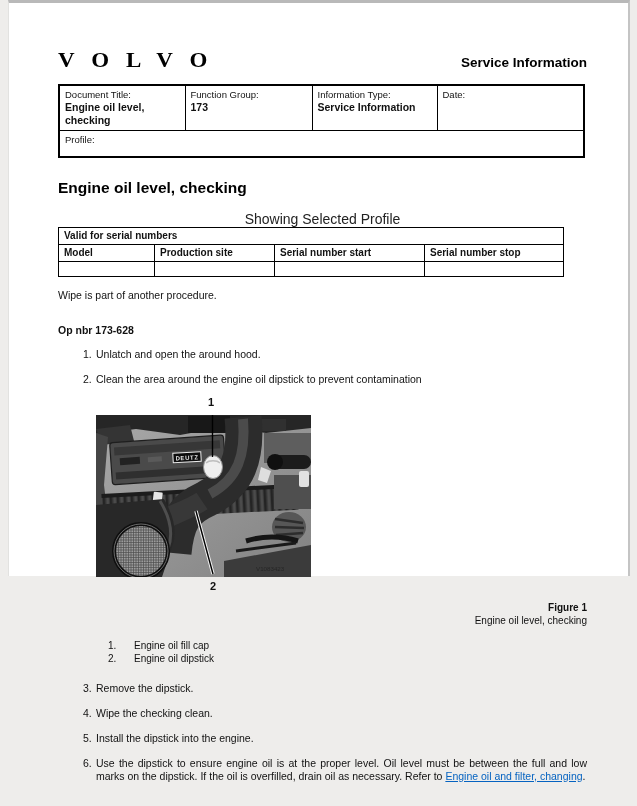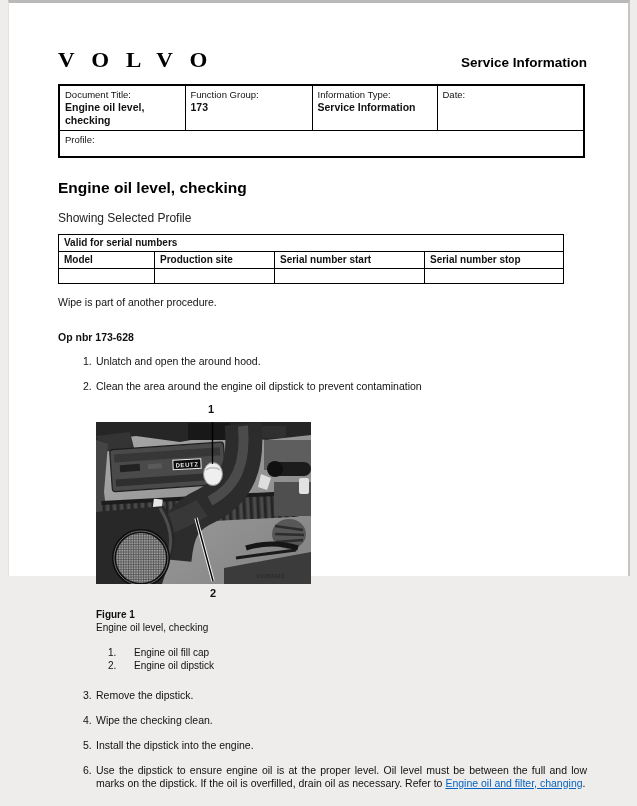--- a/index.html
+++ b/index.html
@@ -60,29 +60,28 @@
   .info-table .r2 td { height: 26px; }
 
   
   h1.doc-title {
     margin-top: 21px;
     font-size: 15.5px;
     font-weight: bold;
     color: #000;
   }
   .profile-note {
-    text-align: left;
-    font-size: 12px;
+    text-align: center;
+    font-size: 14px;
     margin-top: 14px;
     color: #222;
   }
 
   
   .serial-table {
-    margin-top: 9px;
     width: 505px;
     table-layout: fixed;
   }
   .serial-table td {
     border: 1px solid #000;
     font-size: 10px;
     line-height: 12px;
     font-weight: bold;
     padding: 2px 5px;
     height: 16px;
@@ -109,21 +108,21 @@
 
   
   .figure-block { margin-top: 9px; }
   .callout {
     font-size: 11px; font-weight: bold; line-height: 14px;
     padding-left: 150px;
   }
   .callout.c2 { padding-left: 152px; }
   .photo-wrap { margin-left: 38px; margin-top: 6px; width: 215px; height: 162px; }
   .callout.c2 { margin-top: 2px; }
-  .fig-caption { margin-left: 38px; margin-top: 8px; }
+  .fig-caption { margin-left: 38px; margin-top: 8px; text-align: right; }
   .fig-caption .fig-num { font-size: 10px; font-weight: bold; line-height: 13px; }
   .fig-caption .fig-txt { font-size: 10px; line-height: 13px; }
   .legend { margin-top: 12px; margin-left: 50px; }
   .legend-item { display: flex; font-size: 10px; line-height: 13.5px; }
   .legend-item .num { width: 26px; flex: 0 0 26px; }
 </style>
 </head>
 <body>
 
 <div class="page">

